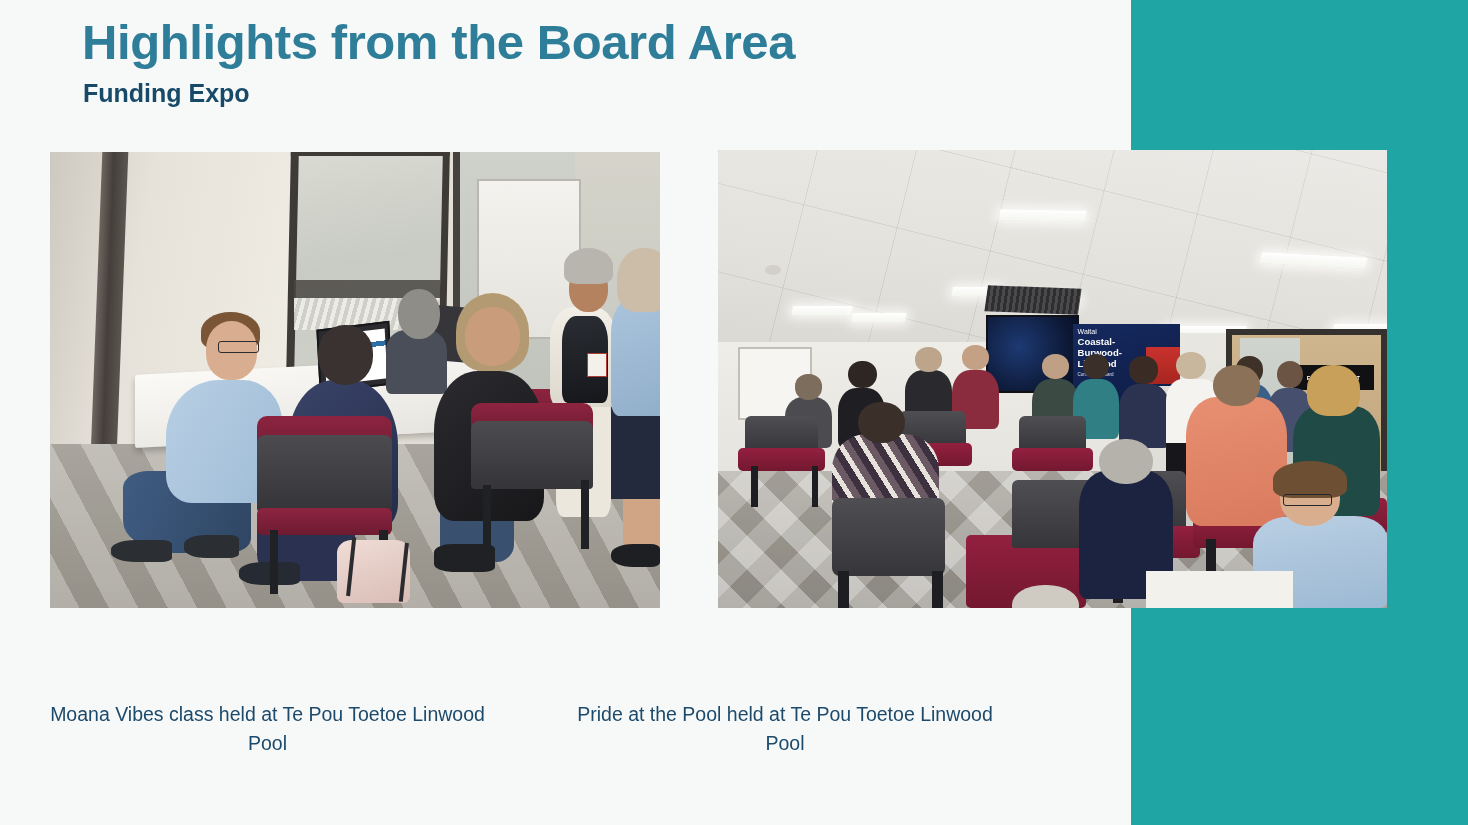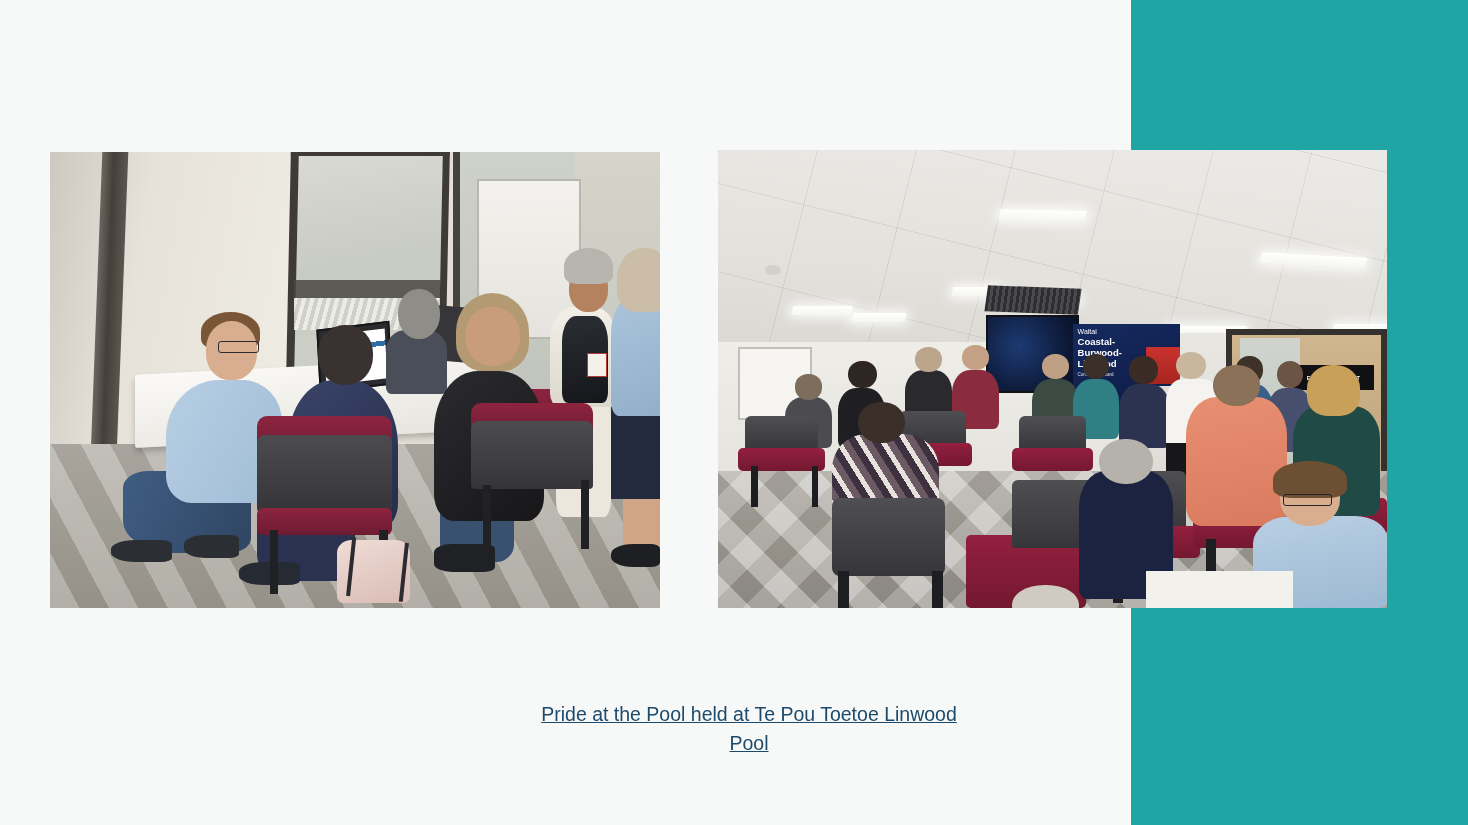--- a/index.html
+++ b/index.html
@@ -411,29 +411,33 @@
   
   .caption {
     position: absolute;
     text-align: center;
     font-size: 19.5px;
     line-height: 1.48;
     color: #1D4A6B;
     font-family: "Liberation Sans", sans-serif;
   }
   #caption-left  { left: 50px;  top: 700px; width: 435px; }
-  #caption-right { left: 536px; top: 700px; width: 426px; text-decoration: underline; }
+  #caption-right { left: 572px; top: 700px; width: 426px; }
 </style>
 </head>
 <body>
 
 <div class="slide">
 
   <div class="teal-block"></div>
 
+  <div class="title-wrap">
+    <h1 class="slide-title">Highlights from the Board Area</h1>
+    <h2 class="slide-subtitle">Funding Expo</h2>
+  </div>
 
   <div class="photo" id="photo-left">
     <div class="ph-layer p1-wall"></div>
     <div class="ph-layer p1-doorframe"></div>
     <div class="ph-layer p1-rightdoor"></div>
     <div class="ph-layer p1-rightdoor2"></div>
     <div class="ph-layer p1-glassdoor"></div>
     <div class="ph-layer p1-glass-mid"></div>
     <div class="ph-layer p1-glass-frost"></div>
     <div class="ph-layer p1-whiteboard"></div>
@@ -612,15 +616,16 @@
     <div class="ph-layer" style="left:80%;top:80%;width:20%;height:20%;background:linear-gradient(170deg,#b9cfe3,#9db9d3);border-radius:30% 24% 6% 6%;"></div>
     <div class="ph-layer p2-head" style="left:84%;top:70%;width:9%;height:12%;background:#d9ae8e;"></div>
     <div class="ph-layer" style="left:83%;top:68%;width:11%;height:8%;background:#6d5033;border-radius:50% 50% 26% 26%;"></div>
     <div class="ph-layer" style="left:84.5%;top:75%;width:7%;height:2.4%;border:1.4px solid #24242a;border-radius:3px;"></div>
 
     <div class="ph-layer" style="left:64%;top:92%;width:22%;height:8%;background:#f3f1ec;"></div>
 
     <div class="ph-layer p2-head" style="left:44%;top:95%;width:10%;height:9%;background:#cfcac2;"></div>
   </div>
 
+  <div class="caption" id="caption-left">Moana Vibes class held at Te Pou Toetoe Linwood Pool</div>
   <div class="caption" id="caption-right">Pride at the Pool held at Te Pou Toetoe Linwood Pool</div>
 
 </div>
 
 </body></html>

